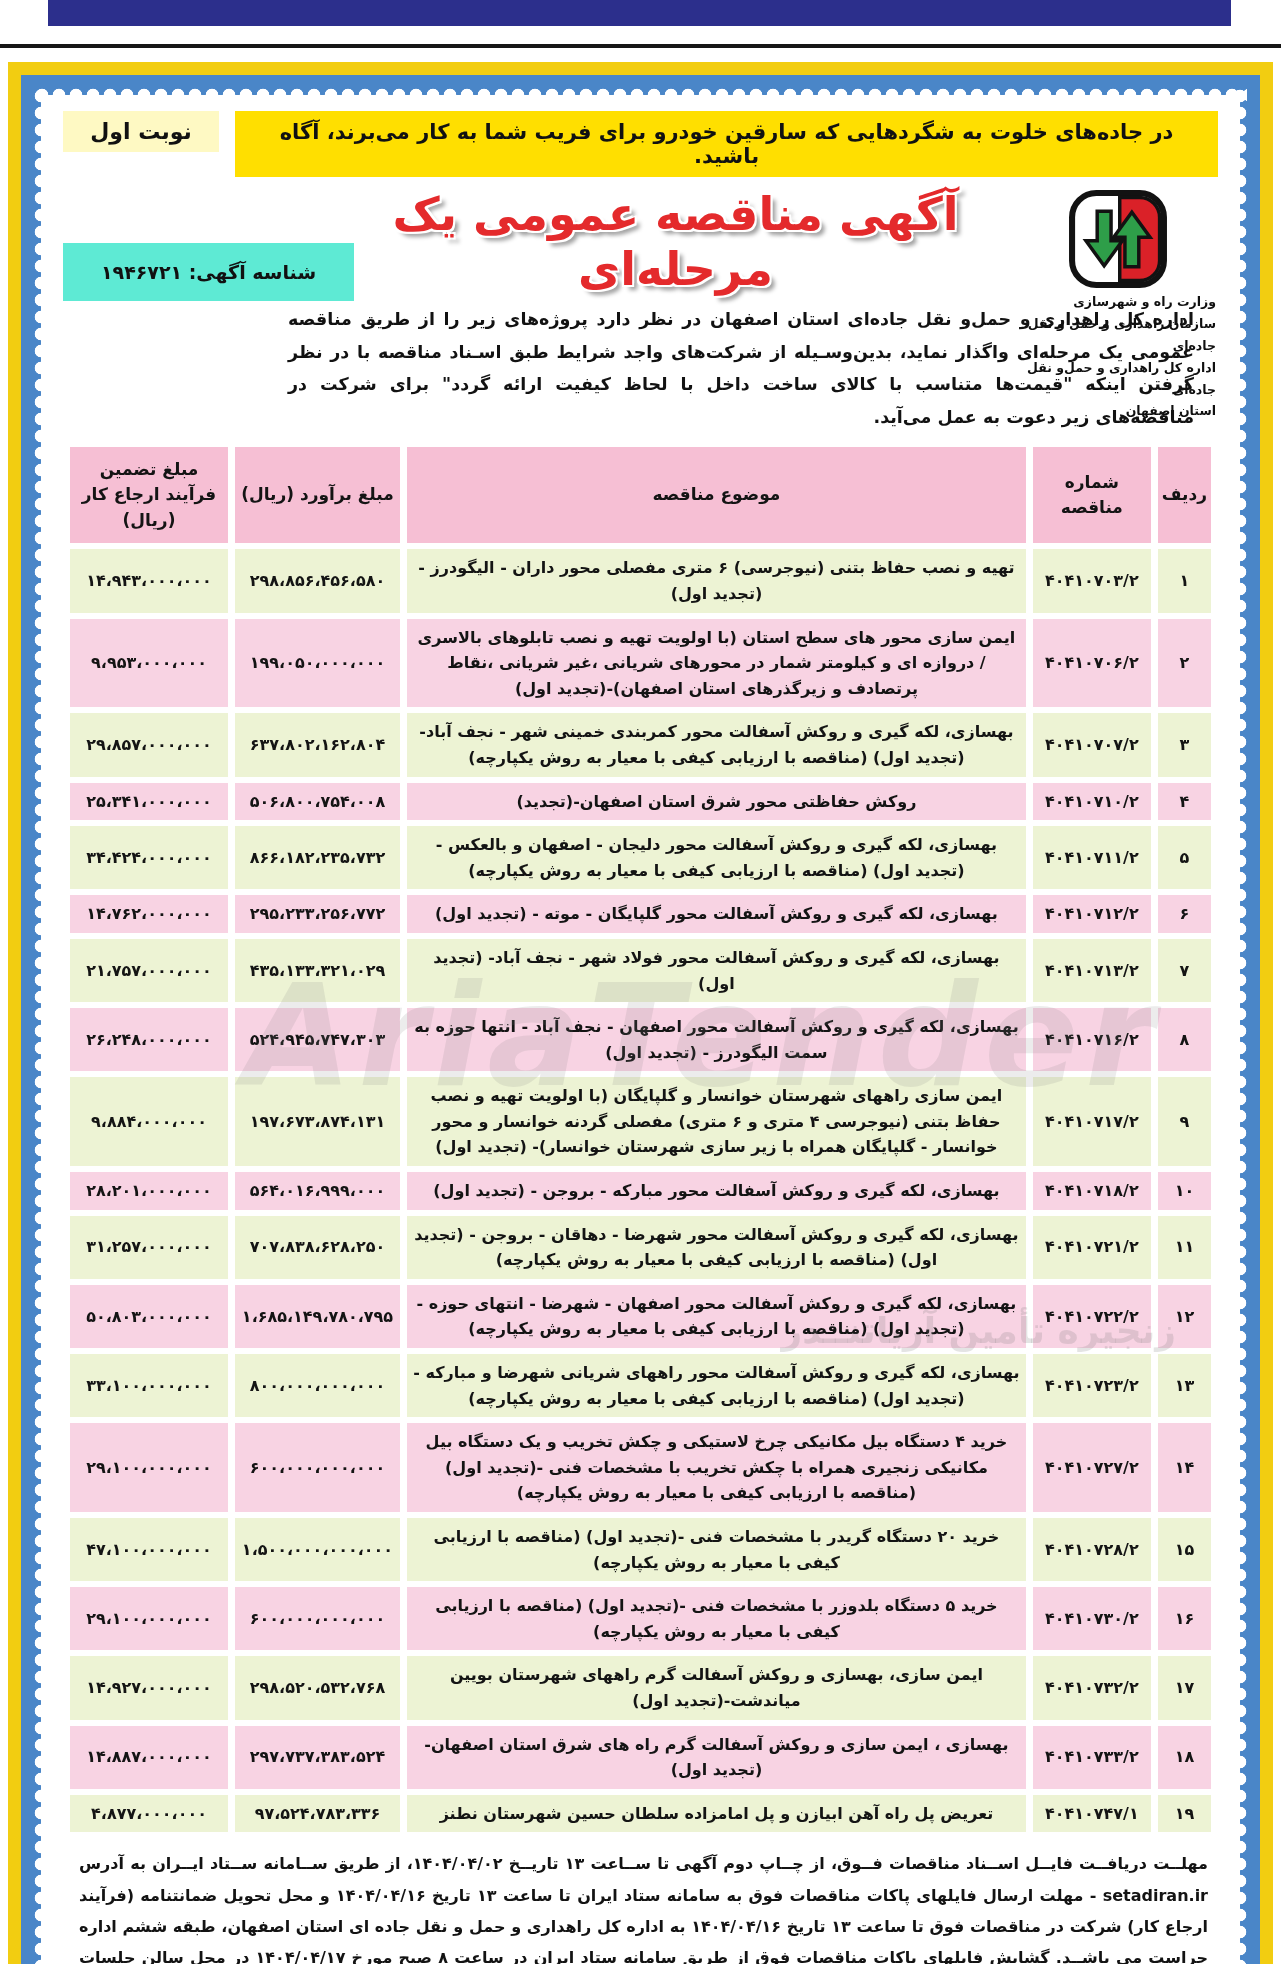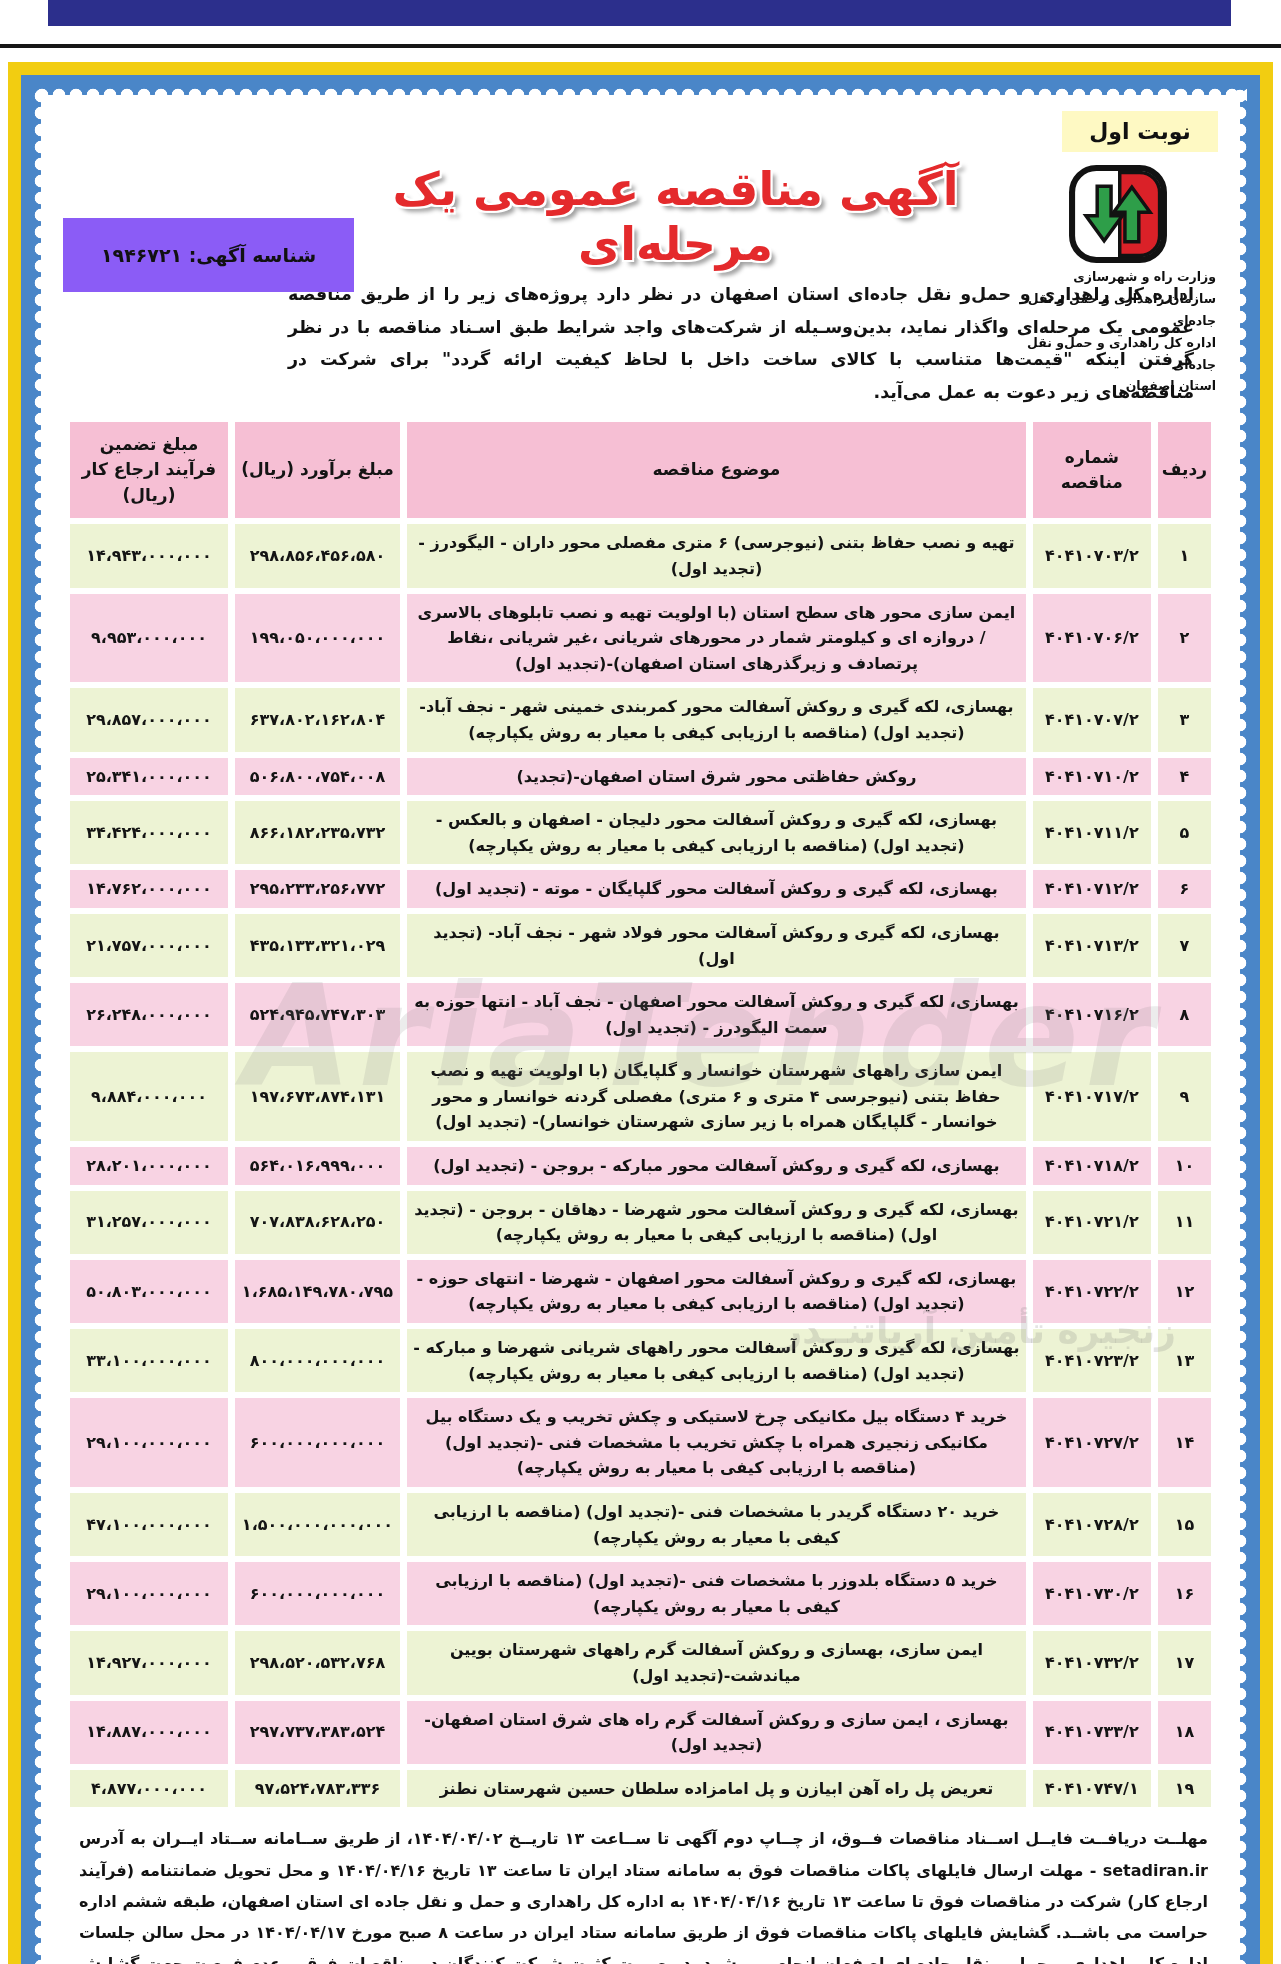--- a/index.html
+++ b/index.html
@@ -17,21 +17,21 @@
   .stamp{background:#fff;position:relative;padding:16px 22px 40px;direction:rtl;}
   
   .banner-row{display:flex;gap:16px;align-items:flex-start;}
   .warning-banner{flex:1;background:#ffdf00;color:#111;font-weight:bold;font-size:21px;text-align:center;padding:9px 10px;}
   .round-badge{width:148px;background:#fef9c3;color:#111;font-weight:bold;font-size:22px;text-align:center;padding:8px 4px;}
   
   .header-area{position:relative;min-height:196px;margin-top:4px;}
   .logo-block{position:absolute;top:0;right:2px;width:196px;text-align:center;}
   .logo-block svg{display:block;margin:0 auto;}
   .logo-lines{font-size:12.5px;font-weight:bold;line-height:1.75;color:#101010;text-align:right;}
-  .id-badge{position:absolute;top:56px;left:0;width:275px;background:#8b5cf6;color:#111;font-weight:bold;font-size:19px;text-align:center;padding:26px 8px;}
+  .id-badge{position:absolute;top:56px;left:0;width:275px;background:#5eead4;color:#111;font-weight:bold;font-size:19px;text-align:center;padding:18px 8px;}
   .doc-title{margin:10px 215px 6px 285px;text-align:center;font-size:46px;font-weight:bold;color:#e42a2c;line-height:1.2;
     text-shadow:-2px -2px 0 #fff,2px -2px 0 #fff,-2px 2px 0 #fff,2px 2px 0 #fff,5px 5px 4px rgba(0,0,0,.38);}
   .intro{margin:2px 24px 0 40px;padding-left:185px;text-align:justify;font-size:17.5px;font-weight:bold;line-height:1.85;color:#121212;}
   
   table.tenders{width:100%;border-collapse:separate;border-spacing:7px 6px;margin-top:8px;}
   table.tenders th{background:#f6bfd4;font-size:17px;font-weight:bold;padding:10px 4px;color:#141414;line-height:1.5;}
   table.tenders td{font-weight:bold;font-size:16px;padding:6px 6px;text-align:center;color:#141414;line-height:1.6;vertical-align:middle;}
   .row-green td{background:#edf3d4;}
   .row-pink td{background:#f8d3e3;}
   .c-no{width:48px;}
@@ -57,20 +57,21 @@
   <div class="frame">
     <div class="frame-blue">
       <div class="perf perf-t"></div>
 
       <div class="perf perf-l"></div>
       <div class="perf perf-r"></div>
 
       <div class="stamp">
 
         <div class="banner-row">
+          <div class="warning-banner">در جاده‌های خلوت به شگردهایی که سارقین خودرو برای فریب شما به کار می‌برند، آگاه باشید.</div>
           <div class="round-badge">نوبت اول</div>
         </div>
 
         <div class="header-area">
           <div class="logo-block">
             <svg width="104" height="104" viewBox="0 0 120 120">
               <rect x="7" y="7" width="106" height="106" rx="28" fill="#ffffff" stroke="#121212" stroke-width="7"></rect>
               <path d="M62 12 h23 a23 23 0 0 1 23 23 v50 a23 23 0 0 1 -23 23 h-23 z" fill="#da2128" stroke="#121212" stroke-width="4"></path>
               <path d="M84 92 V58 h13 L76 29 55 58 h13 v34 z" fill="#2e9e49" stroke="#121212" stroke-width="4"></path>
               <path d="M36 28 v34 H23 l21 29 21 -29 H52 V28 z" fill="#2e9e49" stroke="#121212" stroke-width="4"></path>

